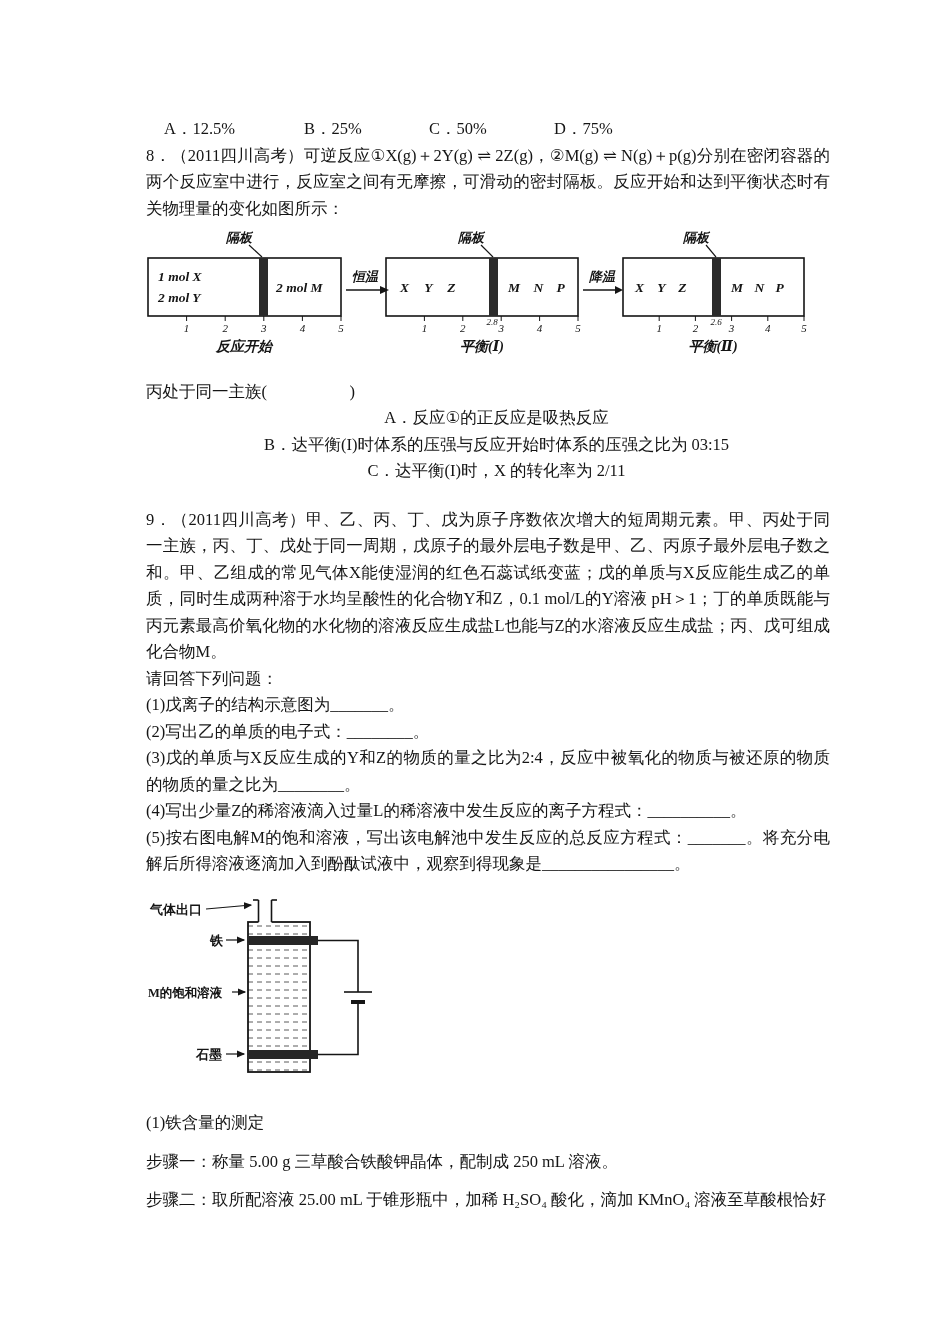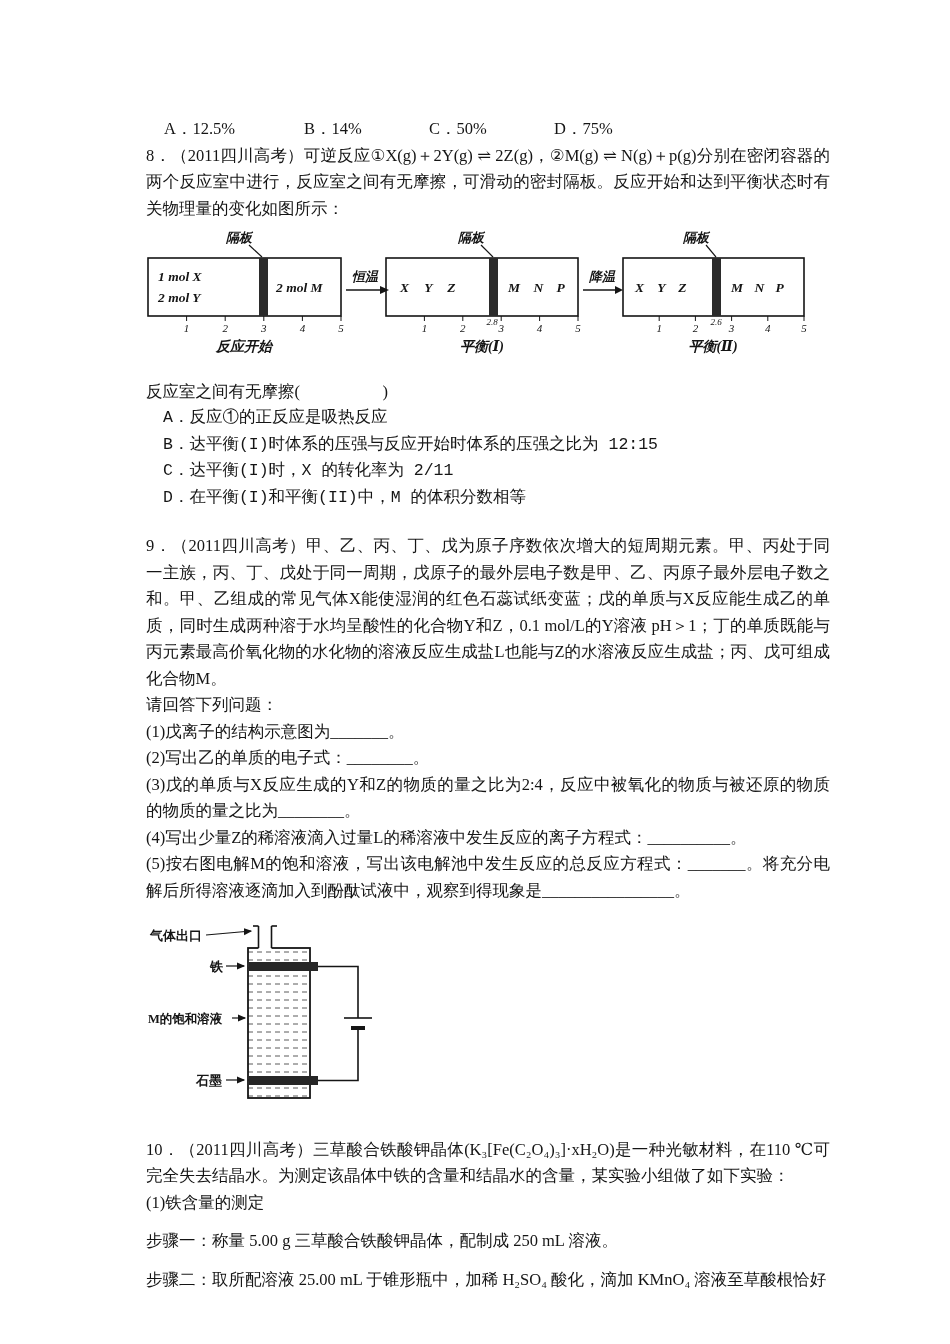--- a/index.html
+++ b/index.html
@@ -12,21 +12,21 @@
     width:950px; height:1344px;
     padding:116px 120px 0 146px;
     font-size:16.5px;
     line-height:26.5px;
     text-align:justify;
   }
   .opts-row { display:flex; margin-left:18px; text-align:left; }
   .w140 { width:140px; display:inline-block; }
   .w125 { width:125px; display:inline-block; }
   p.stem { text-align:justify; }
-  p.optline { margin-left:17px; text-align:left;font-family:Liberation Mono, monospace; }
+  p.optline { margin-left:17px; text-align:center; }
   .gap22 { height:22px; }
   .gap8 { height:8px; }
   .diagram1 { margin:6px 0 2px 0;font-style:italic; }
   .diagram2 { margin:20px 0 6px 2px; }
   svg text {
     font-family:"Liberation Serif","DejaVu Serif","DejaVu Sans",serif;
     fill:#151515;
   }
   .dl   { font-size:13px;  font-weight:bold; }
   .dbox { font-size:13.5px; font-weight:bold; }
@@ -37,21 +37,21 @@
   .dlab2-sm { font-size:12.5px; font-weight:bold; }
   .steps p { margin-top:12px; text-align:left; }
 </style>
 </head>
 <body>
 
 <div class="page">
 
   <div class="opts-row">
     <span class="w140">A．12.5%</span>
-    <span class="w125">B．14%</span>
+    <span class="w125">B．25%</span>
     <span class="w125">C．50%</span>
     <span>D．75%</span>
   </div>
 
   <p class="stem">8．（2011四川高考）可逆反应①X(g)＋2Y(g) ⇌ 2Z(g)，②M(g) ⇌ N(g)＋p(g)分别在密闭容器的两个反应室中进行，反应室之间有无摩擦，可滑动的密封隔板。反应开始和达到平衡状态时有关物理量的变化如图所示：</p>
 
   <div class="diagram1">
     <svg width="664" height="140" viewBox="0 0 664 140">
 
       <g>
@@ -137,25 +137,24 @@
         <text x="549.4" y="104" class="dnum" text-anchor="middle">2</text>
         <text x="585.6" y="104" class="dnum" text-anchor="middle">3</text>
         <text x="621.8" y="104" class="dnum" text-anchor="middle">4</text>
         <text x="658" y="104" class="dnum" text-anchor="middle">5</text>
         <text x="570" y="97" class="dnum-sm" text-anchor="middle">2.6</text>
         <text x="567" y="123" class="dcap" text-anchor="middle">平衡(Ⅱ)</text>
       </g>
     </svg>
   </div>
 
-  <p>反应室之间有无摩擦(　　　　　)</p>
+  <p>丙处于同一主族(　　　　　)</p>
   <p class="optline">A．反应①的正反应是吸热反应</p>
-  <p class="optline">B．达平衡(I)时体系的压强与反应开始时体系的压强之比为 12:15</p>
+  <p class="optline">B．达平衡(I)时体系的压强与反应开始时体系的压强之比为 03:15</p>
   <p class="optline">C．达平衡(I)时，X 的转化率为 2/11</p>
-  <p class="optline">D．在平衡(I)和平衡(II)中，M 的体积分数相等</p>
 
   <div class="gap22"></div>
 
   <p class="stem">9．（2011四川高考）甲、乙、丙、丁、戊为原子序数依次增大的短周期元素。甲、丙处于同一主族，丙、丁、戊处于同一周期，戊原子的最外层电子数是甲、乙、丙原子最外层电子数之和。甲、乙组成的常见气体X能使湿润的红色石蕊试纸变蓝；戊的单质与X反应能生成乙的单质，同时生成两种溶于水均呈酸性的化合物Y和Z，0.1 mol/L的Y溶液 pH＞1；丁的单质既能与丙元素最高价氧化物的水化物的溶液反应生成盐L也能与Z的水溶液反应生成盐；丙、戊可组成化合物M。</p>
   <p>请回答下列问题：</p>
   <p class="stem">(1)戊离子的结构示意图为_______。</p>
   <p class="stem">(2)写出乙的单质的电子式：________。</p>
   <p class="stem">(3)戊的单质与X反应生成的Y和Z的物质的量之比为2:4，反应中被氧化的物质与被还原的物质的物质的量之比为________。</p>
   <p class="stem">(4)写出少量Z的稀溶液滴入过量L的稀溶液中发生反应的离子方程式：__________。</p>
   <p class="stem">(5)按右图电解M的饱和溶液，写出该电解池中发生反应的总反应方程式：_______。将充分电解后所得溶液逐滴加入到酚酞试液中，观察到得现象是________________。</p>
@@ -207,20 +206,19 @@
       </g>
       <g>
         <text x="48" y="161" class="dlab2">石墨</text>
         <line x1="78" y1="156" x2="96" y2="156" stroke="#151515" stroke-width="1.2" marker-end="url(#ah)"></line>
       </g>
     </svg>
   </div>
 
   <div class="gap8"></div>
 
-  <p class="stem">10．（2011四川高考）三草酸合铁酸钾晶体(K₃[Fe(C₂O₄)₃]·xH₂O)是一种光敏材料，在110 ℃可完全失去结晶水。为测定该晶体中铁的含量和结晶水的含量，某实验小组做了如下实验：</p>
   <p>(1)铁含量的测定</p>
   <div class="steps">
     <p>步骤一：称量 5.00 g 三草酸合铁酸钾晶体，配制成 250 mL 溶液。</p>
     <p>步骤二：取所配溶液 25.00 mL 于锥形瓶中，加稀 H₂SO₄ 酸化，滴加 KMnO₄ 溶液至草酸根恰好</p>
   </div>
 
 </div>
 
 </body></html>

